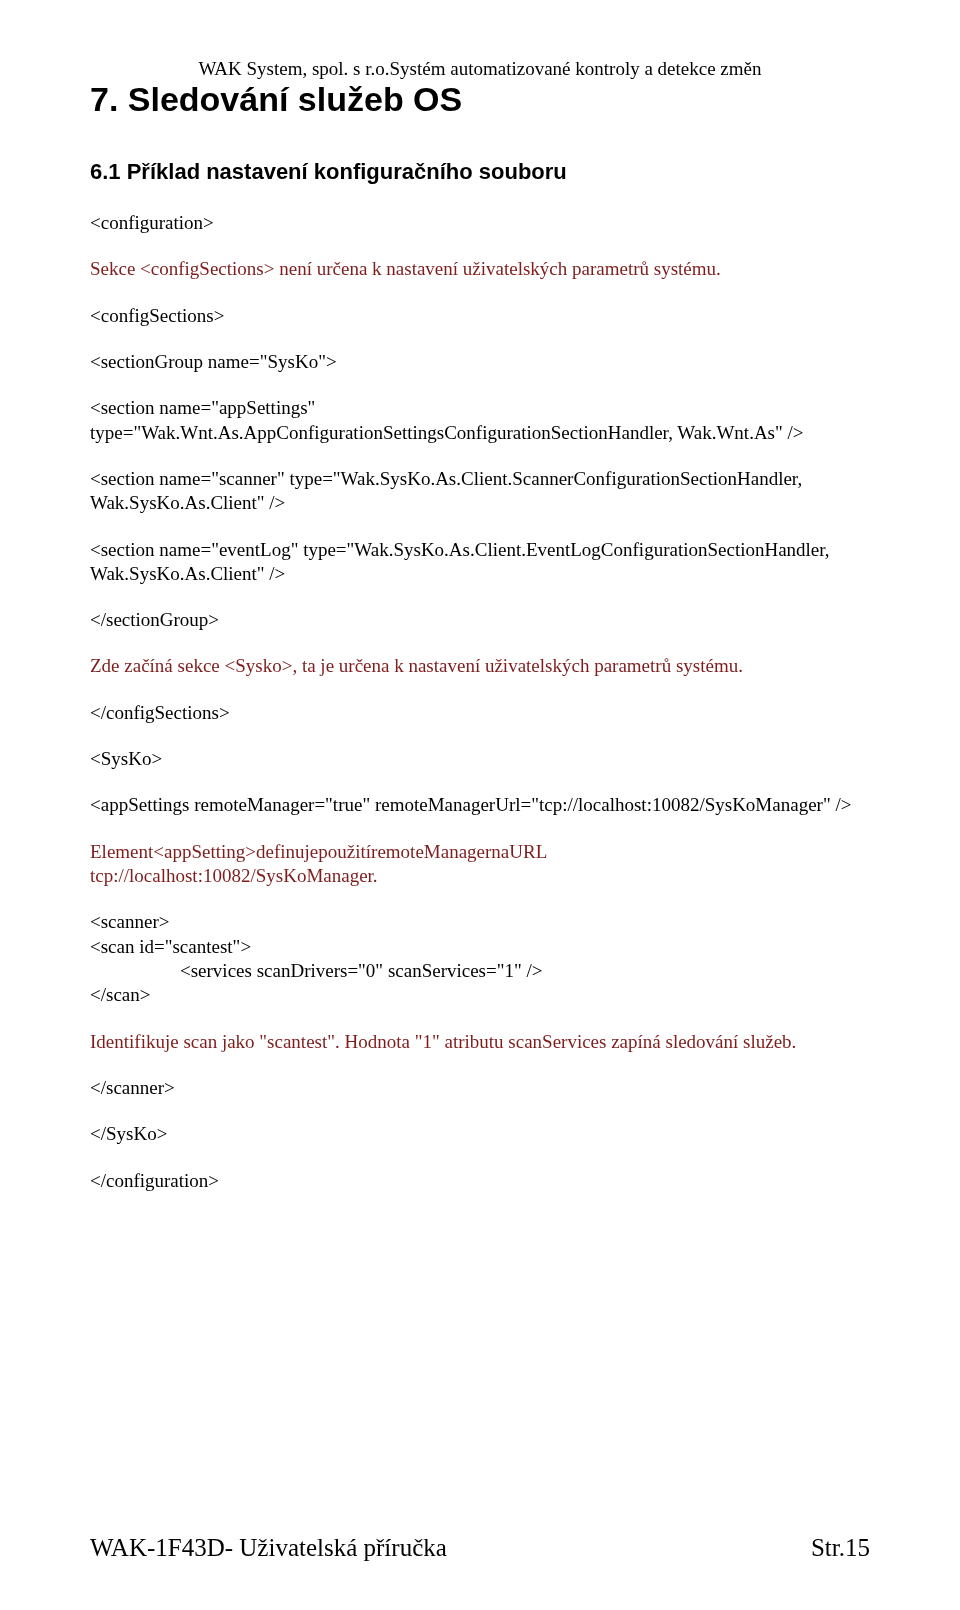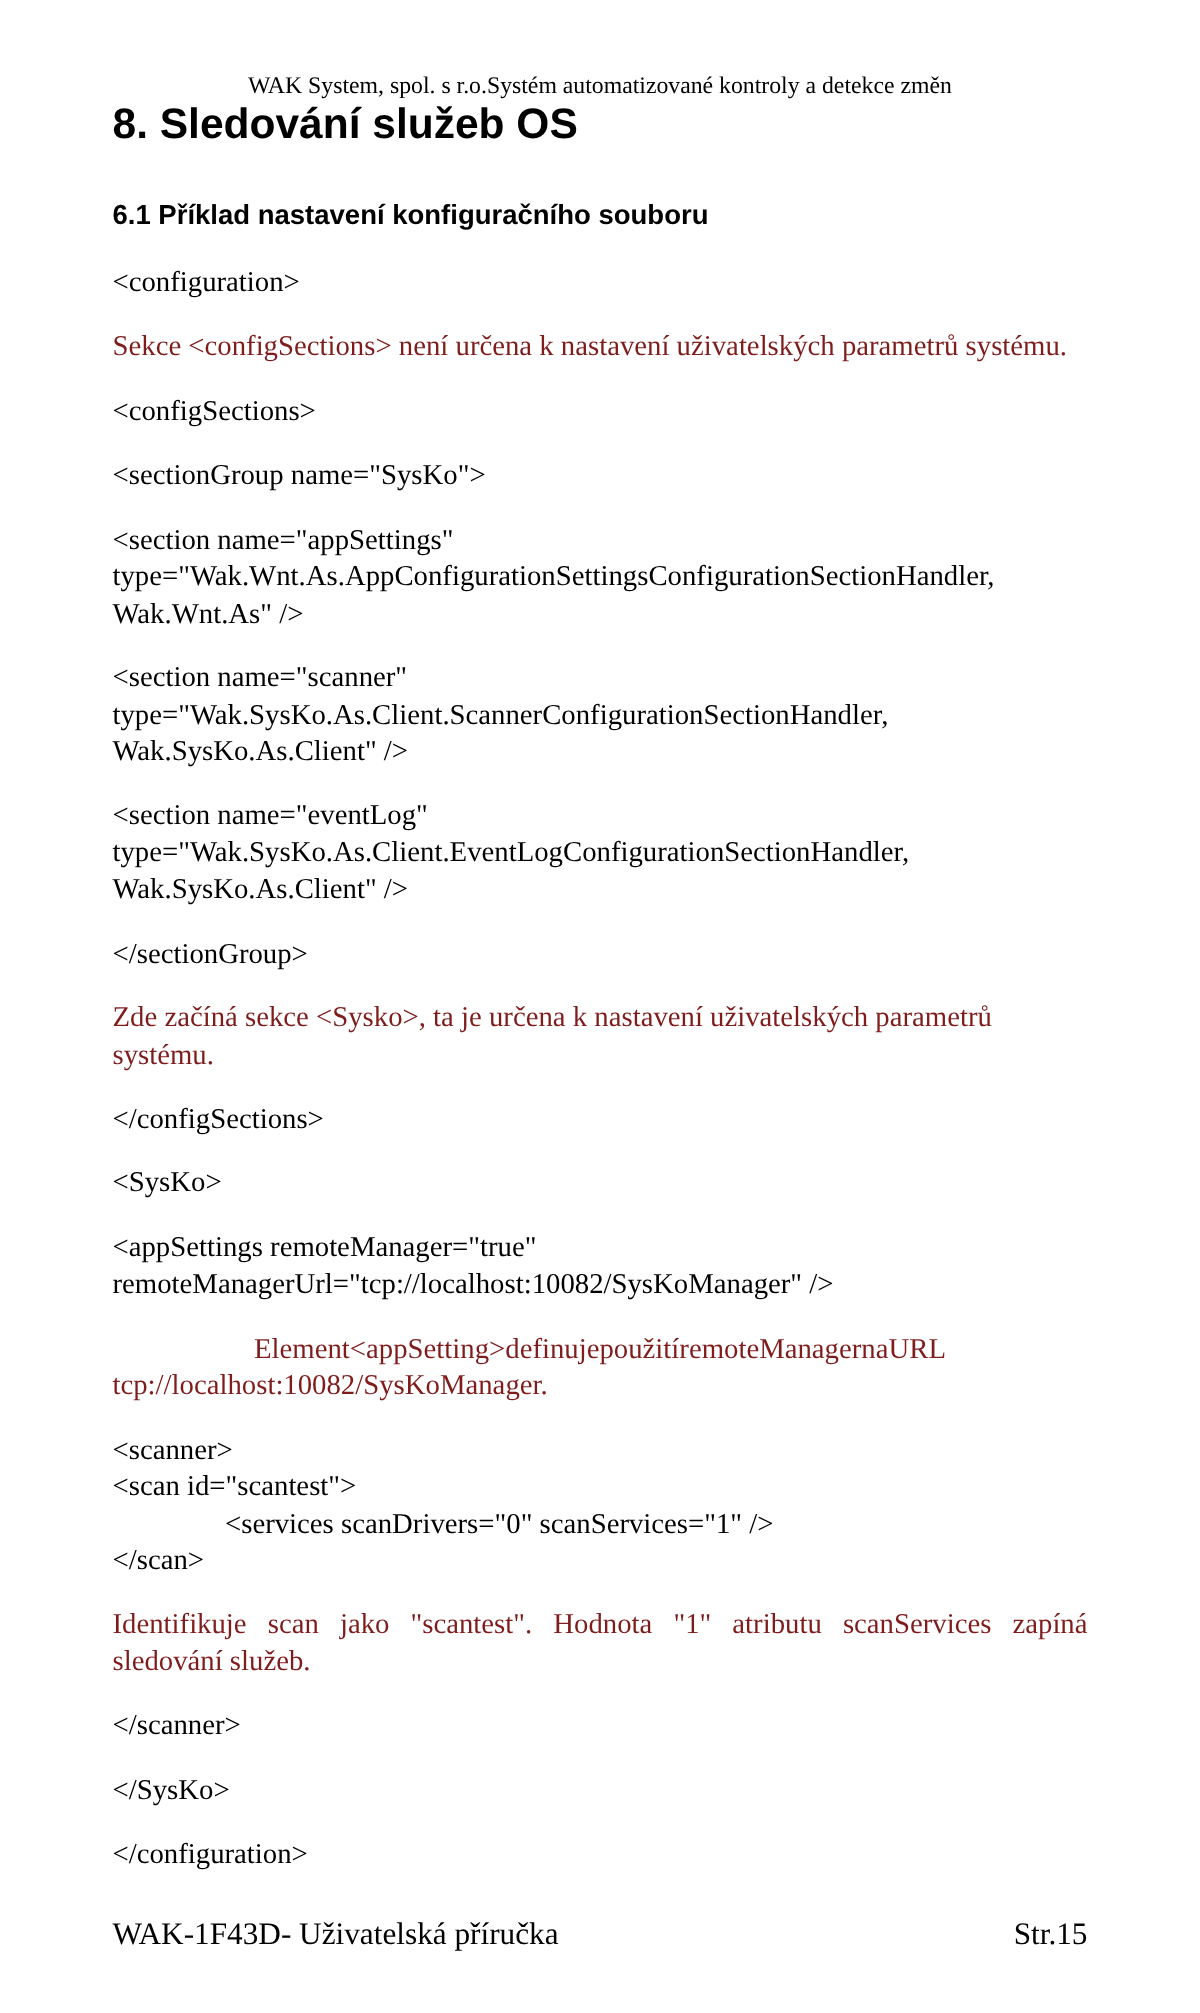--- a/index.html
+++ b/index.html
@@ -28,21 +28,21 @@
     font-size: 34px;
     margin: 0 0 40px 0;
   }
   h2 {
     font-family: Arial, Helvetica, sans-serif;
     font-weight: bold;
     font-size: 22px;
     margin: 0 0 26px 0;
   }
   .para {
-    font-size: 23px;
+    font-size: 19px;
     margin: 0 0 22px 0;
     line-height: 1.28;
   }
   .red { color: #7f1d1d; }
   .footer-row {
     display: flex;
     justify-content: space-between;
     font-size: 25px;
     position: absolute;
     left: 90px;
@@ -56,38 +56,38 @@
 </head>
 <body>
 
 <div class="page">
 
   <div class="header-row">
     <span>WAK System, spol. s r.o.</span>
     <span>Systém automatizované kontroly a detekce změn</span>
   </div>
 
-  <h1>8. Sledování služeb OS</h1>
+  <h1>7. Sledování služeb OS</h1>
   <h2>6.1 Příklad nastavení konfiguračního souboru</h2>
 
   <p class="para">&lt;configuration&gt;</p>
   <p class="para red">Sekce &lt;configSections&gt; není určena k nastavení uživatelských parametrů systému.</p>
   <p class="para">&lt;configSections&gt;</p>
   <p class="para">&lt;sectionGroup name="SysKo"&gt;</p>
   <p class="para">&lt;section name="appSettings" type="Wak.Wnt.As.AppConfigurationSettingsConfigurationSectionHandler, Wak.Wnt.As" /&gt;</p>
   <p class="para">&lt;section name="scanner" type="Wak.SysKo.As.Client.ScannerConfigurationSectionHandler, Wak.SysKo.As.Client" /&gt;</p>
   <p class="para">&lt;section name="eventLog" type="Wak.SysKo.As.Client.EventLogConfigurationSectionHandler, Wak.SysKo.As.Client" /&gt;</p>
   <p class="para">&lt;/sectionGroup&gt;</p>
   <p class="para red">Zde  začíná sekce &lt;Sysko&gt;, ta je určena k nastavení uživatelských parametrů systému.</p>
   <p class="para">&lt;/configSections&gt;</p>
   <p class="para">&lt;SysKo&gt;</p>
   <p class="para">&lt;appSettings remoteManager="true" remoteManagerUrl="tcp://localhost:10082/SysKoManager" /&gt;</p>
 
   <p class="para red">
-    <span style="display:flex;justify-content:center;">
+    <span style="display:flex;justify-content:flex-start;">
       <span>Element</span>
       <span>&lt;appSetting&gt;</span>
       <span>definuje</span>
       <span>použití</span>
       <span>remoteManager</span>
       <span>na</span>
       <span>URL</span>
     </span>
     <span>tcp://localhost:10082/SysKoManager.</span>
   </p>

